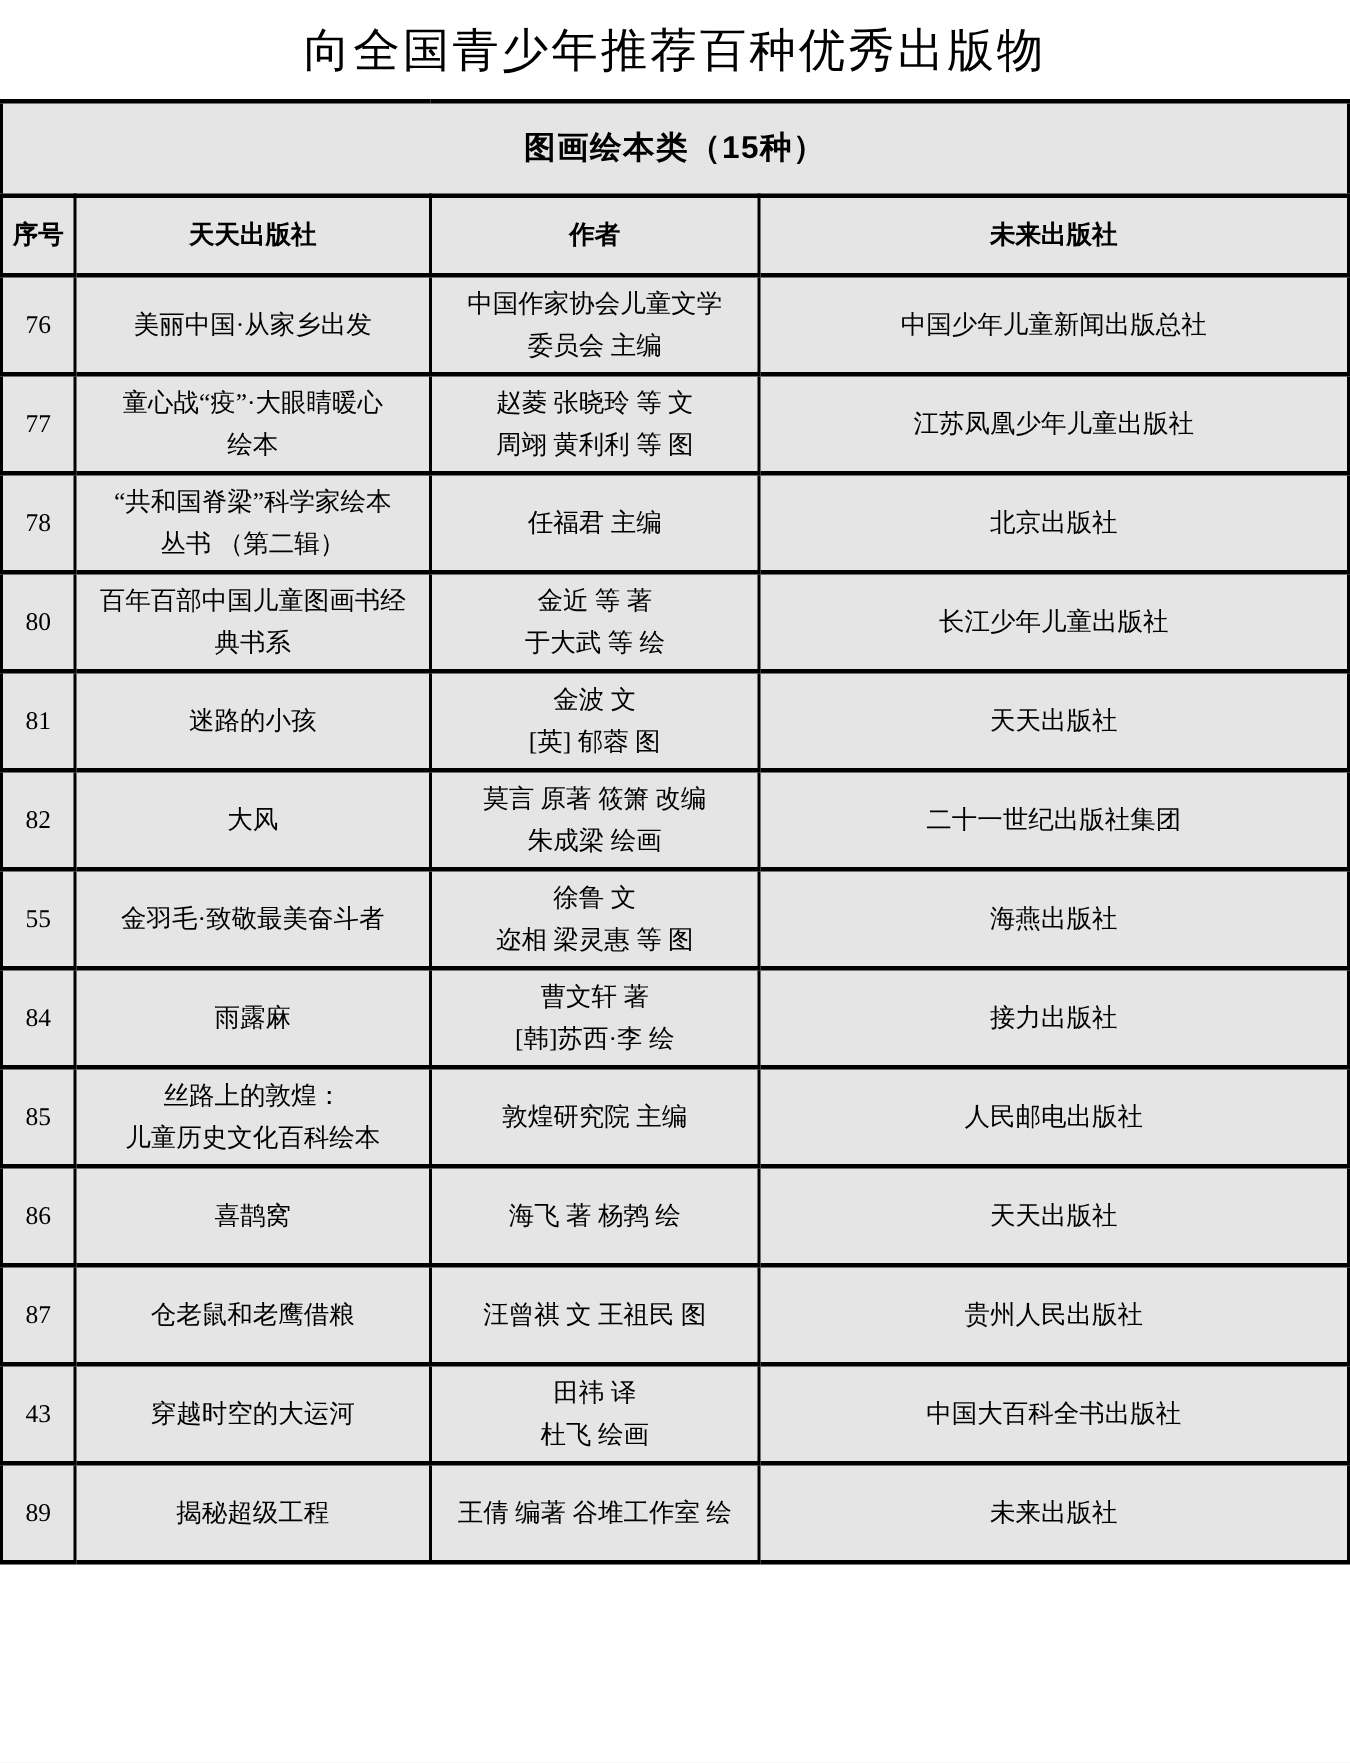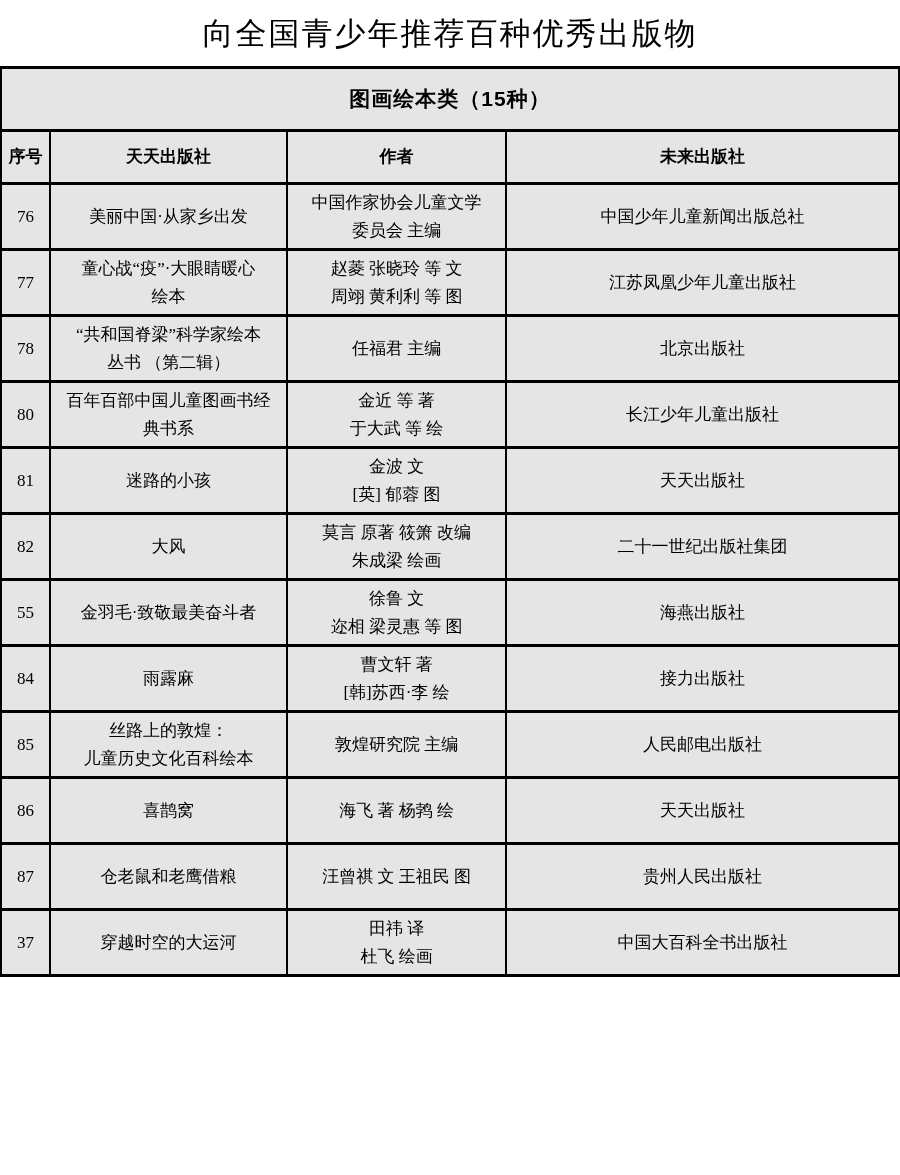--- a/index.html
+++ b/index.html
@@ -153,21 +153,27 @@
           <td>海飞 著 杨鹁 绘</td>
           <td>天天出版社</td>
         </tr>
         <tr class="data-row">
           <td>87</td>
           <td>仓老鼠和老鹰借粮</td>
           <td>汪曾祺 文 王祖民 图</td>
           <td>贵州人民出版社</td>
         </tr>
         <tr class="data-row">
-          <td>37</td>
+          <td>43</td>
           <td>穿越时空的大运河</td>
           <td>田祎 译
 杜飞 绘画</td>
           <td>中国大百科全书出版社</td>
+        </tr>
+        <tr class="data-row">
+          <td>89</td>
+          <td>揭秘超级工程</td>
+          <td>王倩 编著 谷堆工作室 绘</td>
+          <td>未来出版社</td>
         </tr>
       </tbody>
   </table>
 </div>
 
 </body></html>

